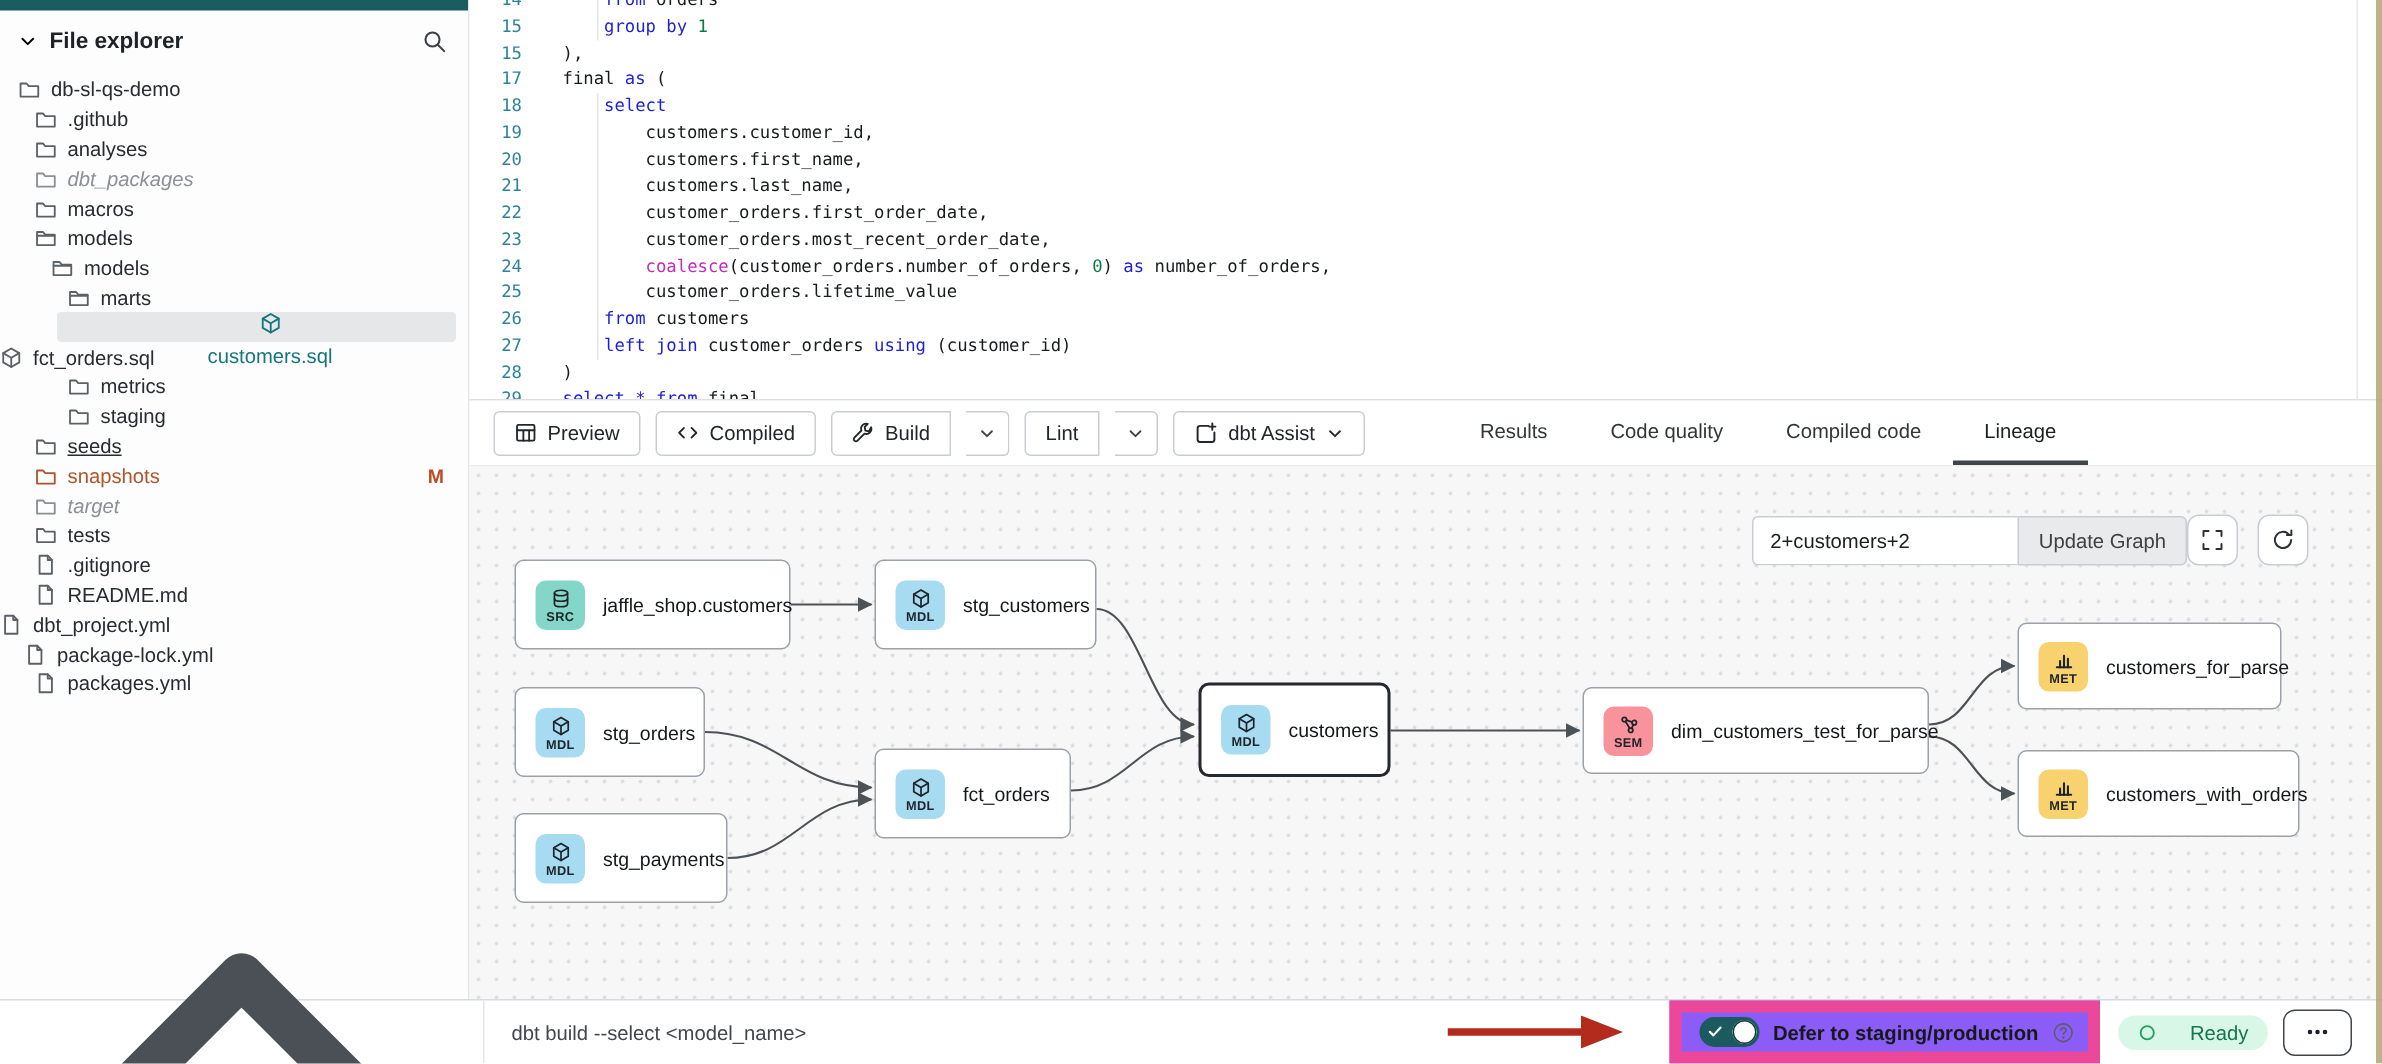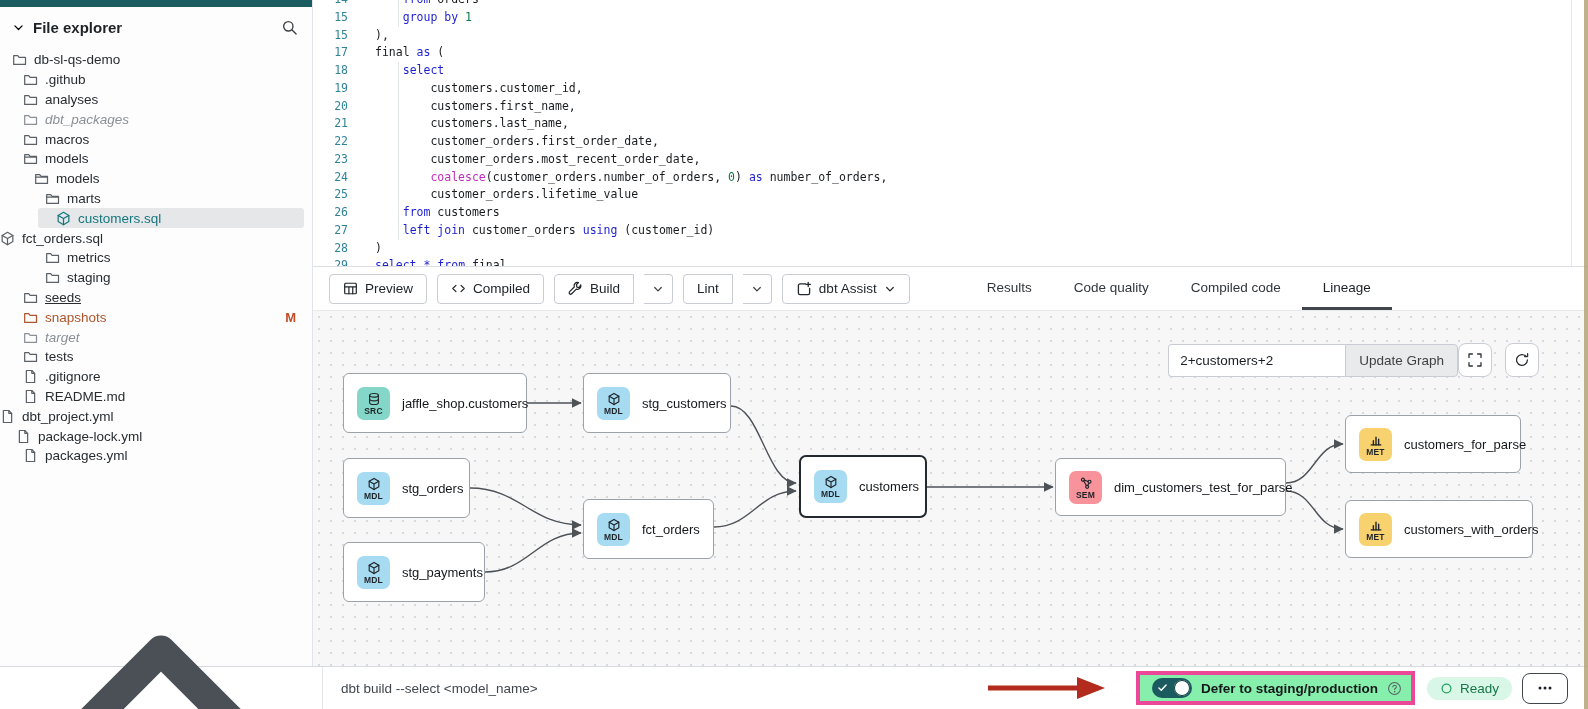--- a/index.html
+++ b/index.html
@@ -81,30 +81,30 @@
 
   
   .bottombar { position:absolute; left:0; right:0; bottom:0; height:43px; background:#fff;
     border-top:1px solid #d7dade; display:flex; align-items:center; }
   .bb-caret { padding:0 11px; color:#4a5056; display:flex; cursor:pointer; }
   .bb-div { width:1px; align-self:stretch; background:#e3e6ea; }
   .bb-cmd { border:none; outline:none; margin-left:18px; font-size:13.5px; color:#41474d;
     width:420px; background:transparent; font-family:"Liberation Sans", sans-serif; }
   .bb-right { margin-left:auto; display:flex; align-items:center; padding-right:20px; }
   .ann-arrow { display:flex; margin-right:30px; }
-  .ann-box { display:flex; align-items:center; gap:9px; border:4px solid #ec4899;
-    background:#86efac; padding:3px 9px 3px 12px; }
+  .ann-box { display:flex; align-items:center; gap:9px; border:8px solid #ec4899;
+    background:#8b5cf6; padding:3px 9px 3px 12px; }
   .toggle { position:relative; width:40px; height:20px; background:#1b5a5f; border-radius:10px;
     display:flex; align-items:center; cursor:pointer; flex:0 0 40px; }
   .toggle .tcheck { position:absolute; left:5px; top:4px; color:#fff; display:flex; }
   .toggle .tknob { position:absolute; right:2px; top:2px; width:16px; height:16px;
     background:#fff; border-radius:50%; box-shadow:inset 0 0 0 1px #0f3d41; }
   .defer-label { font-size:13.5px; font-weight:bold; color:#16191c; white-space:nowrap; }
   .q-icon { color:#585e64; display:flex; cursor:pointer; }
-  .ready { display:flex; align-items:center; gap:7px; margin-left:12px; background:#d9f7e6;
+  .ready { display:flex; align-items:center; gap:22px; margin-left:12px; background:#d9f7e6;
     color:#17764a; font-size:13.5px; padding:4px 13px; border-radius:14px; cursor:pointer; }
   .ready .rico { color:#22a061; display:flex; }
   .more-btn { margin-left:10px; width:46px; height:31px; border:1.5px solid #41464c;
     border-radius:8px; background:#fff; display:flex; align-items:center; justify-content:center;
     color:#1b1e22; cursor:pointer; }
   .edge-strip { position:absolute; top:0; right:0; width:4px; height:709px; background:#b1a477; opacity:.85; }
   svg { display:block; }
 </style>
 </head>
 <body>
@@ -188,21 +188,21 @@
           </div>
           <div class="trow" style="padding-left: 45px;">
             <span class="ticon" style="width: 15px;">
               <svg viewBox="0 0 16 16" width="100%" fill="none" stroke="currentColor" stroke-width="1.3" stroke-linecap="round" stroke-linejoin="round">
                 <path d="M1.8 3.9h4.3l1.5 1.9h6.8v7.4H1.8z"></path>
                 <path d="M1.8 6.6h12.4"></path>
               </svg>
             </span>
             <span>marts</span>
           </div>
-          <div class="trow active-model sel" style="padding-left: 18px;">
+          <div class="trow active-model sel" style="padding-left: 18px; flex-direction: column;">
             <span class="ticon" style="width: 15px;">
               <svg viewBox="0 0 16 16" width="100%" fill="none" stroke="currentColor" stroke-width="1.3" stroke-linecap="round" stroke-linejoin="round">
                 <path d="M8 1.4 13.7 4.7v6.6L8 14.6 2.3 11.3V4.7z"></path>
                 <path d="M2.3 4.7 8 8l5.7-3.3M8 8v6.6"></path>
               </svg>
             </span>
             <span>customers.sql</span>
           </div>
           <div class="trow" style="">
             <span class="ticon" style="width: 15px;">

